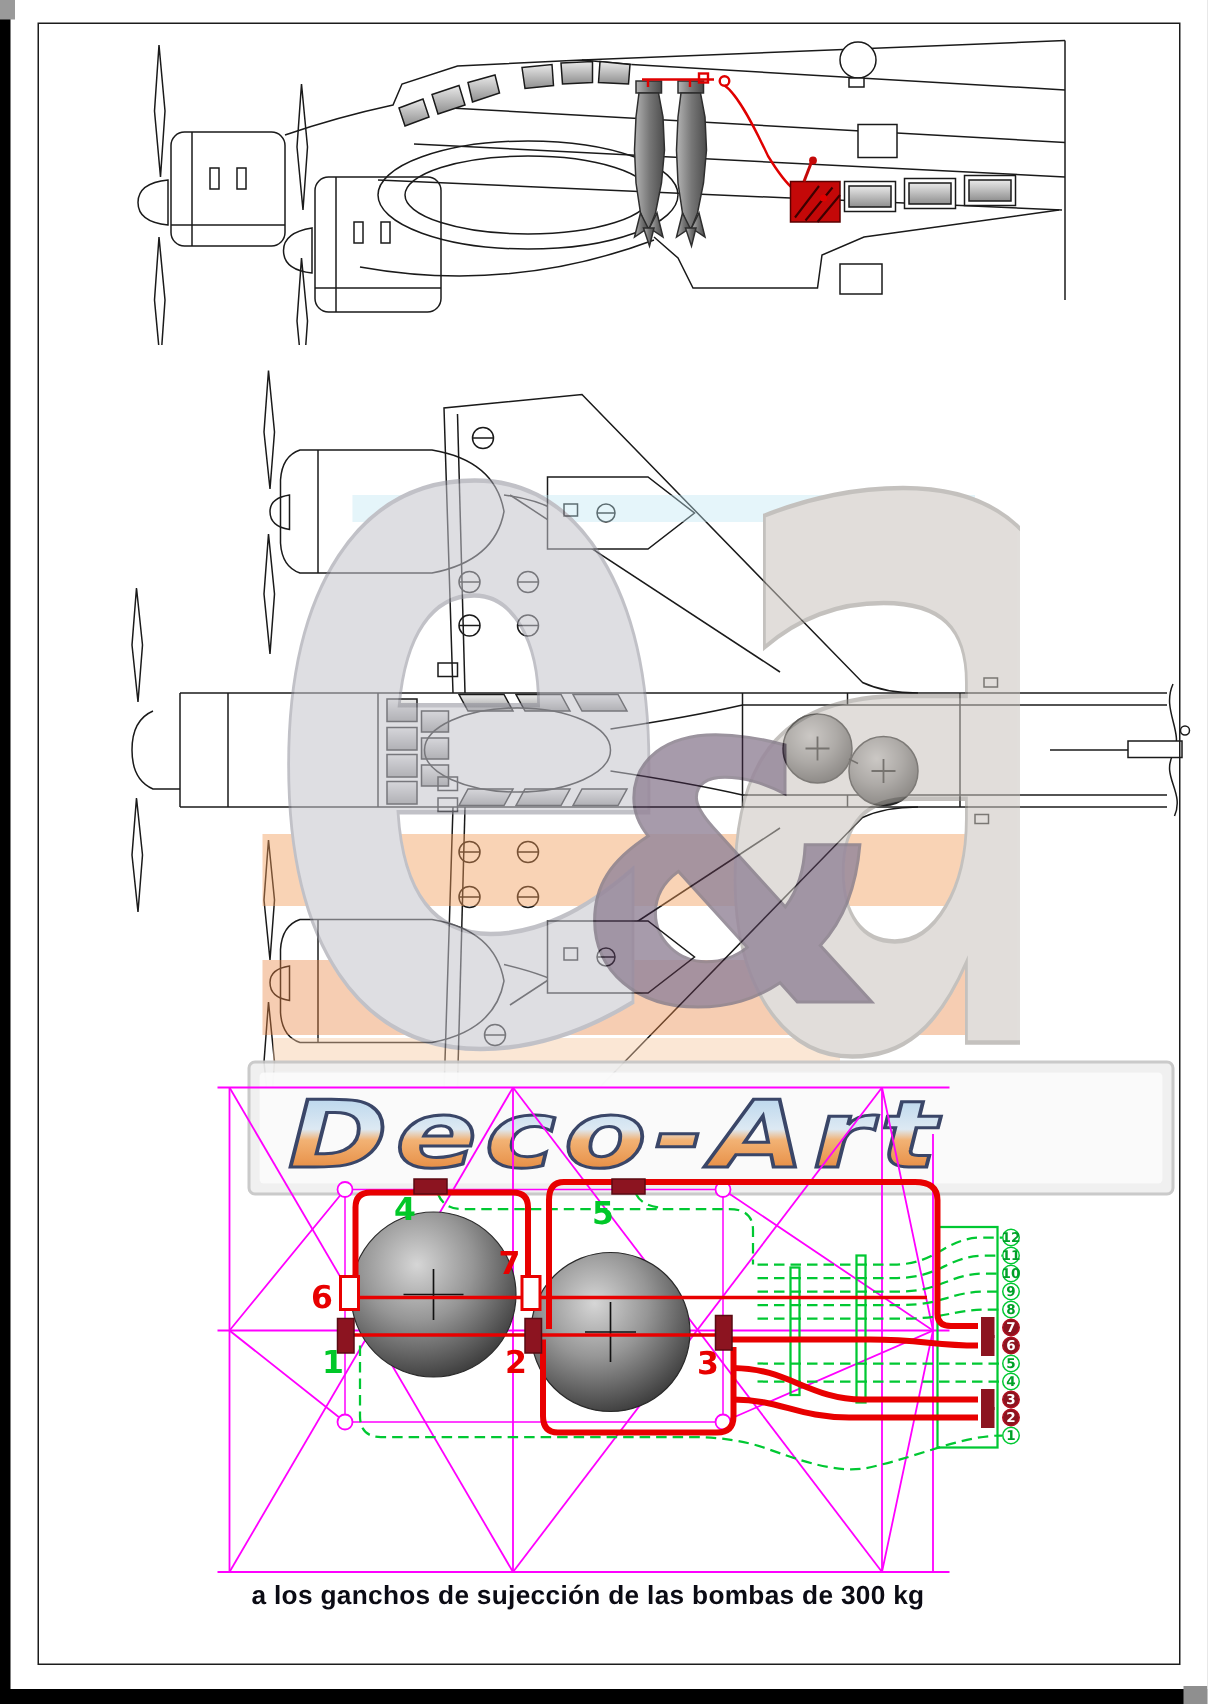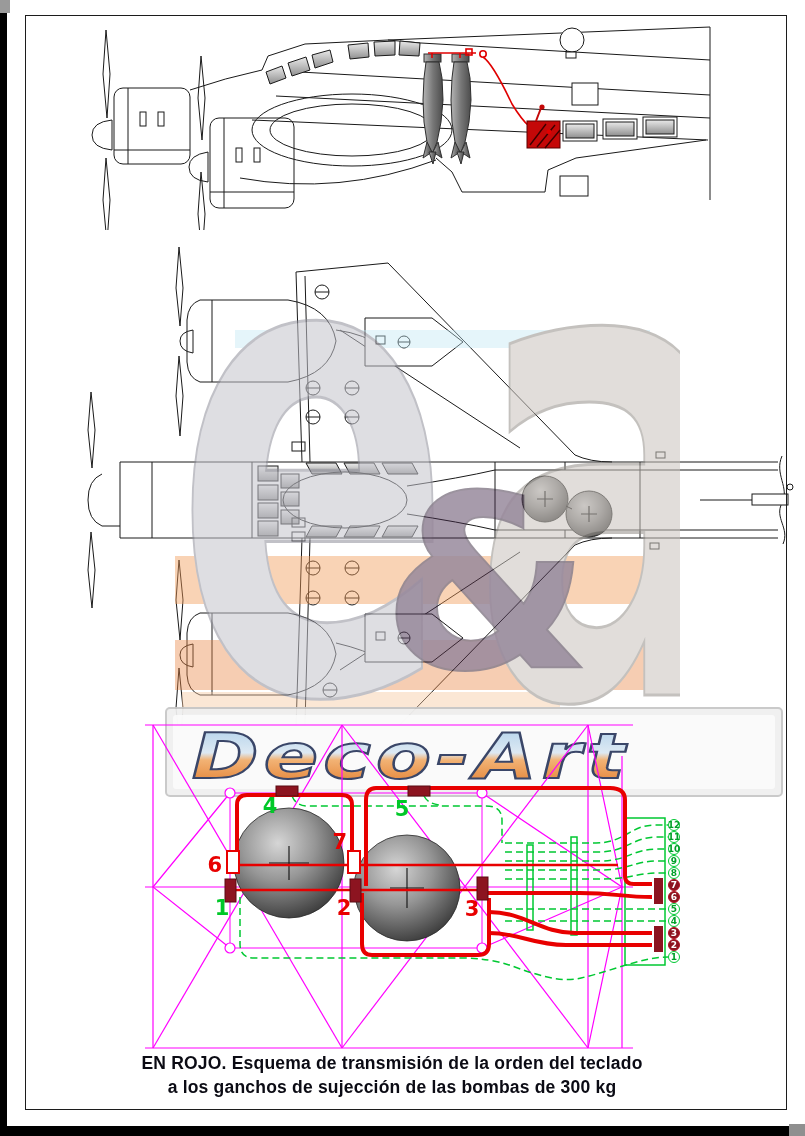--- a/index.html
+++ b/index.html
@@ -448,21 +448,20 @@
           <text class="tlbl" x="674" y="948" text-anchor="middle" fill="#ffffff">2</text>
         </g>
       <g>
           <circle cx="674" cy="957" r="5.5" fill="#fff" stroke="#00c832"></circle>
           <text class="tlbl" x="674" y="960" text-anchor="middle" fill="#00a028">1</text>
         </g>
     </g>
   </svg>
 
   <div class="abs caption">
-    <div>EN ROJO. Esquema de transmisión de la orden del teclado</div>
     <div>a los ganchos de sujección de las bombas de 300 kg</div>
   </div>
 
   <div class="abs frame"></div>
   <div class="abs bar-left"></div>
   <div class="abs sq-tl"></div>
   <div class="abs bar-bottom"></div>
   <div class="abs sq-br"></div>
 
 </div>

